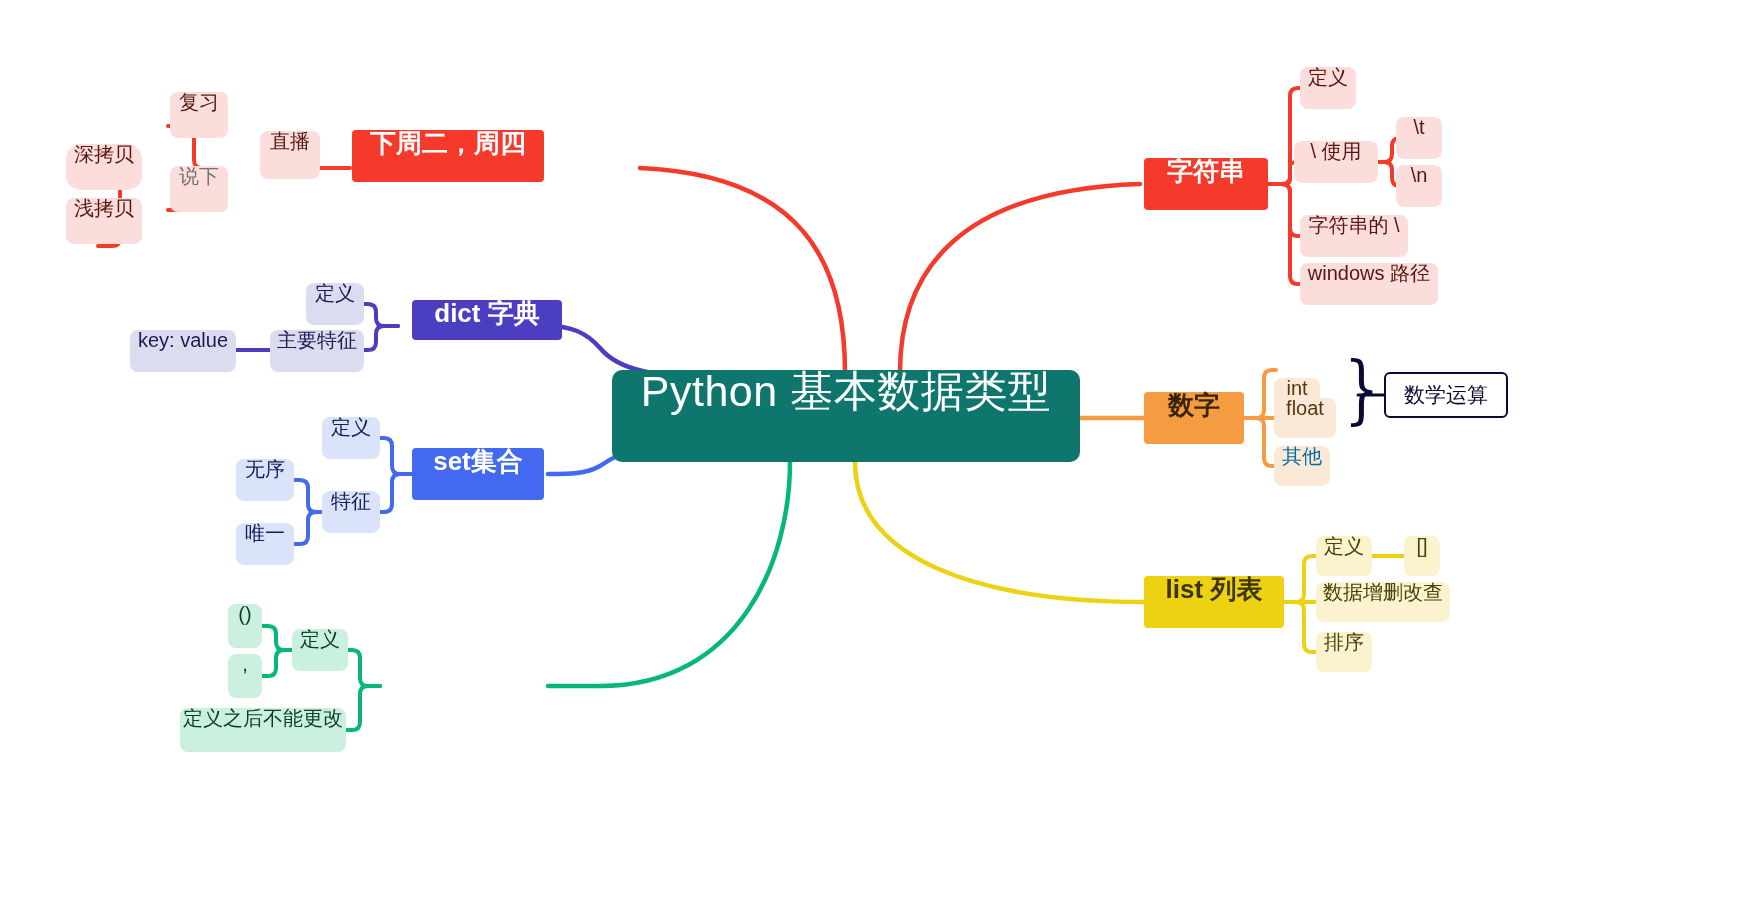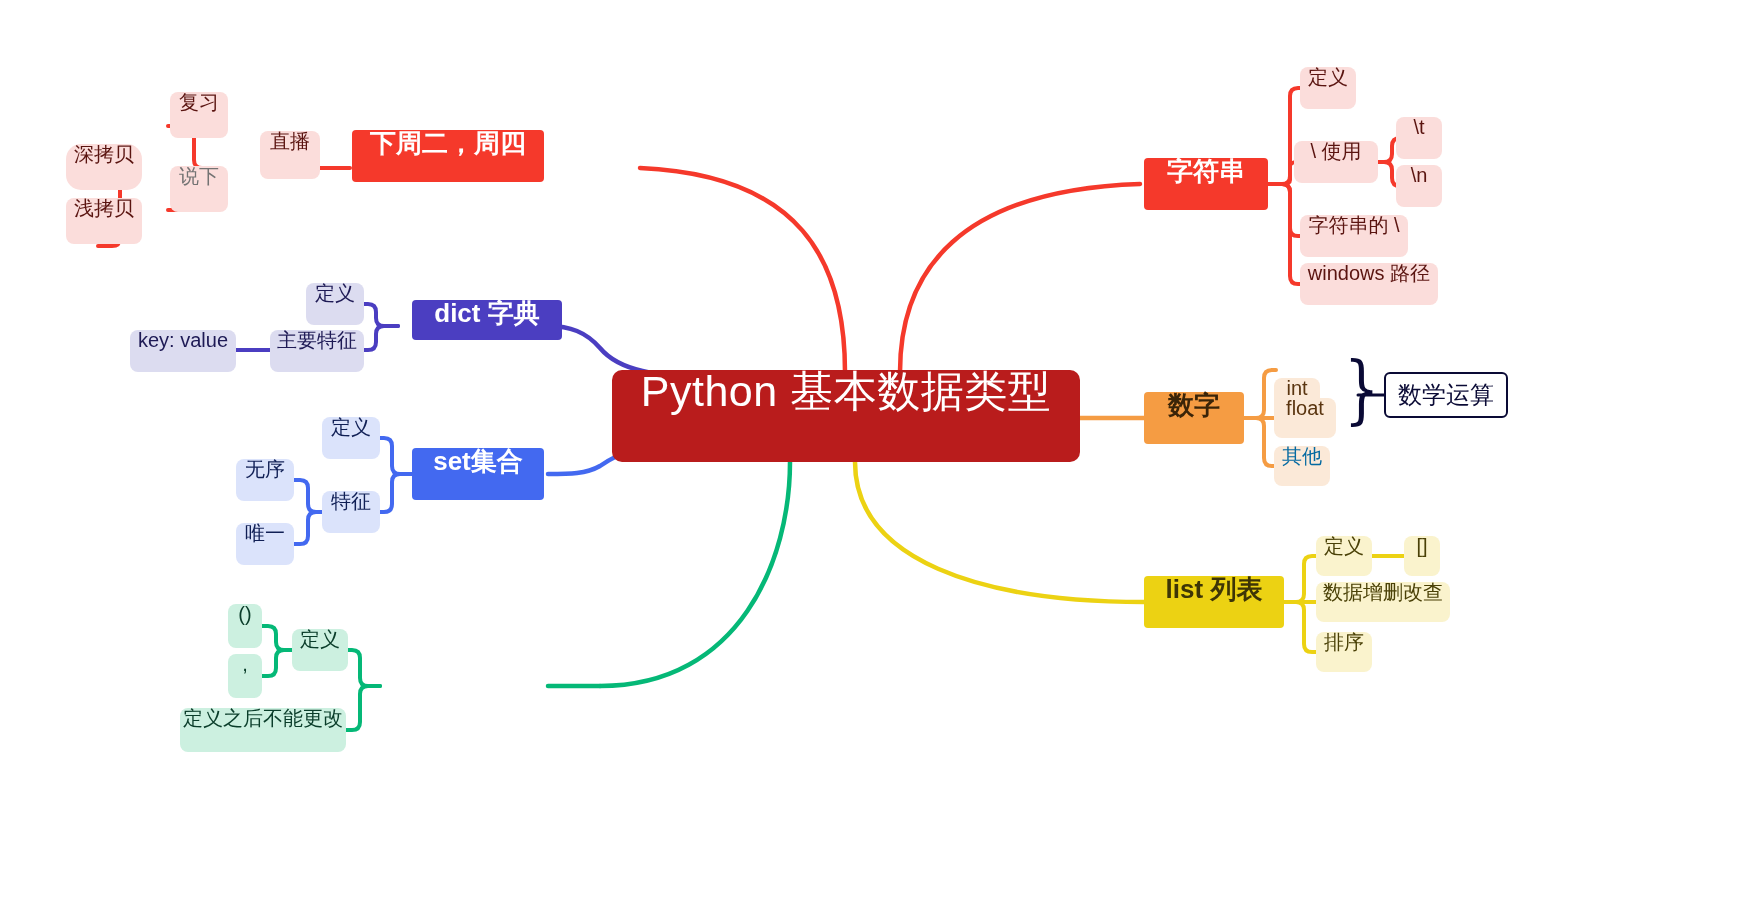--- a/index.html
+++ b/index.html
@@ -14,21 +14,21 @@
   svg.links{position:absolute;left:0;top:0;width:1753px;height:906px;pointer-events:none;}
   .node{
     position:absolute;
     box-sizing:border-box;
     display:flex;align-items:flex-start;justify-content:center;
     white-space:nowrap;
     line-height:1;
   }
   
   .central{
-    background:#b91c1c;color:#ffffff;
+    background:#0f766e;color:#ffffff;
     border-radius:10px;
     font-size:43px;font-weight:400;
     letter-spacing:0.5px;
   }
   
   .l1{
     border-radius:4px;
     color:#ffffff;
     font-size:26px;font-weight:700;
   }
@@ -44,21 +44,21 @@
     line-height:1;
     font-family:"DejaVu Serif",serif;
     transform:scaleX(0.75);
   }
   .mathbox{
     position:absolute;
     border:2px solid #0a0a35;
     border-radius:6px;
     background:#ffffff;
     color:#0a0a35;
-    font-size:24px;
+    font-size:21px;
     display:flex;align-items:center;justify-content:center;
     box-sizing:border-box;
   }
 </style>
 </head>
 <body>
 
 <div id="canvas">
 
   <svg class="links" viewBox="0 0 1753 906">

